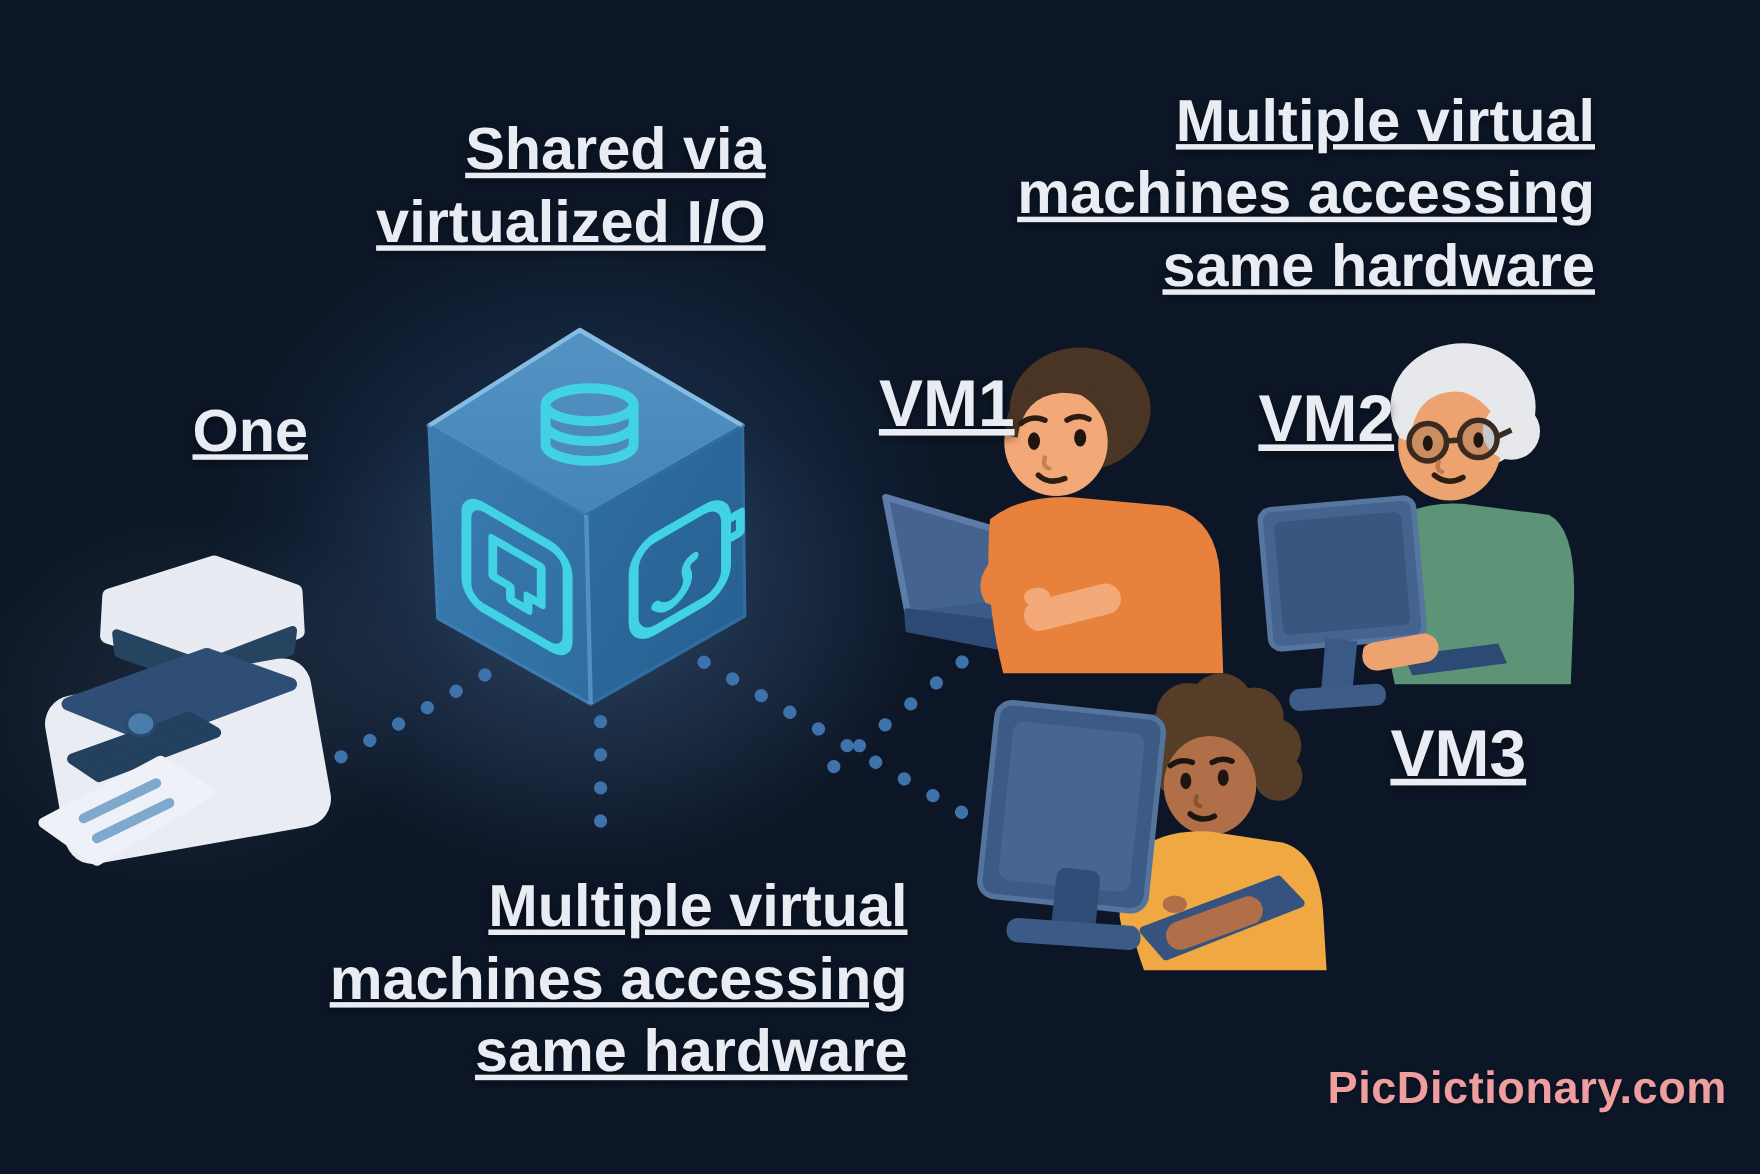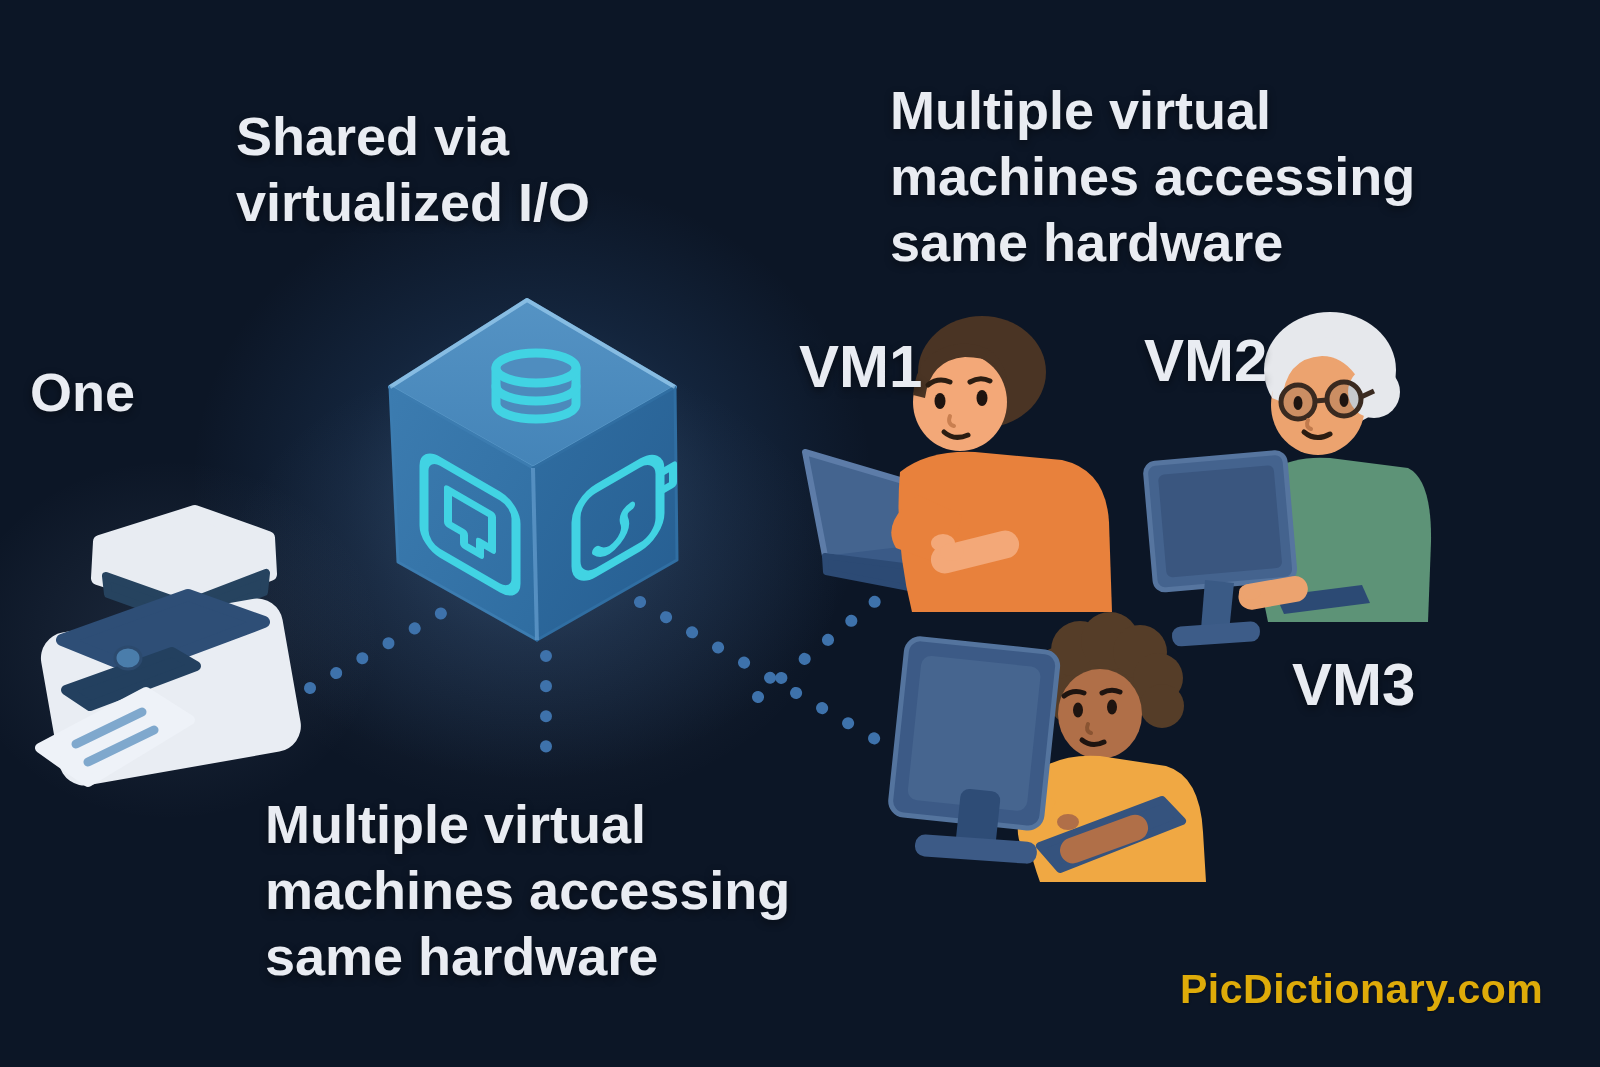--- a/index.html
+++ b/index.html
@@ -2,28 +2,28 @@
 <html><head>
 <meta charset="utf-8">
 <style>
   html,body{margin:0;padding:0;background:#0c1626;}
   .stage{
     position:relative;width:1600px;height:1067px;overflow:hidden;
     background:#0c1626;font-family:"Liberation Sans",sans-serif;
   }
   .art{position:absolute;left:0;top:0;width:1600px;height:1067px;}
   .txt{
-    position:absolute;color:#e9ecf2;font-weight:bold;text-align:left;
-    line-height:1.22;text-shadow:0 3px 8px rgba(0,0,0,.45);
+    position:absolute;color:#e9ecf2;font-weight:bold;text-align:right;
+    line-height:1.22;text-shadow:0 3px 8px rgba(0,0,0,.45);text-decoration:underline;
   }
   .big{font-size:54px;}
   .vm{font-size:60px;}
   .watermark{
-    position:absolute;left:1180px;top:966px;width:390px;text-align:left;
-    font-size:41px;font-weight:600;color:#eab308;opacity:.95;
+    position:absolute;left:1180px;top:966px;width:390px;text-align:right;
+    font-size:41px;font-weight:600;color:#fca5a5;opacity:.95;
     letter-spacing:.5px;text-shadow:0 1px 3px rgba(0,0,0,.4);
   }
 </style>
 </head>
 <body>
 
 <div class="stage">
 
   <svg class="art" viewBox="0 0 1600 1067">
     <defs>
@@ -232,22 +232,22 @@
     <div>Multiple virtual</div>
     <div>machines accessing</div>
     <div>same hardware</div>
   </div>
 
   <div class="txt big" style="left:30px;top:340px;width:250px;margin-top:20px;">
     <div>One</div>
   </div>
 
   <div class="txt vm" style="left:799px;top:330px;width:112px;">VM1</div>
-  <div class="txt vm" style="left:1144px;top:324px;width:112px;">VM2</div>
-  <div class="txt vm" style="left:1264px;top:648px;width:112px;margin-left:28px;">VM3</div>
+  <div class="txt vm" style="left:1144px;top:344px;width:112px;">VM2</div>
+  <div class="txt vm" style="left:1264px;top:648px;width:112px;">VM3</div>
 
   <div class="txt big" style="left:265px;top:792px;width:560px;">
     <div>Multiple virtual</div>
     <div>machines accessing</div>
     <div>same hardware</div>
   </div>
 
   <div class="watermark">PicDictionary.com</div>
 </div>
 

